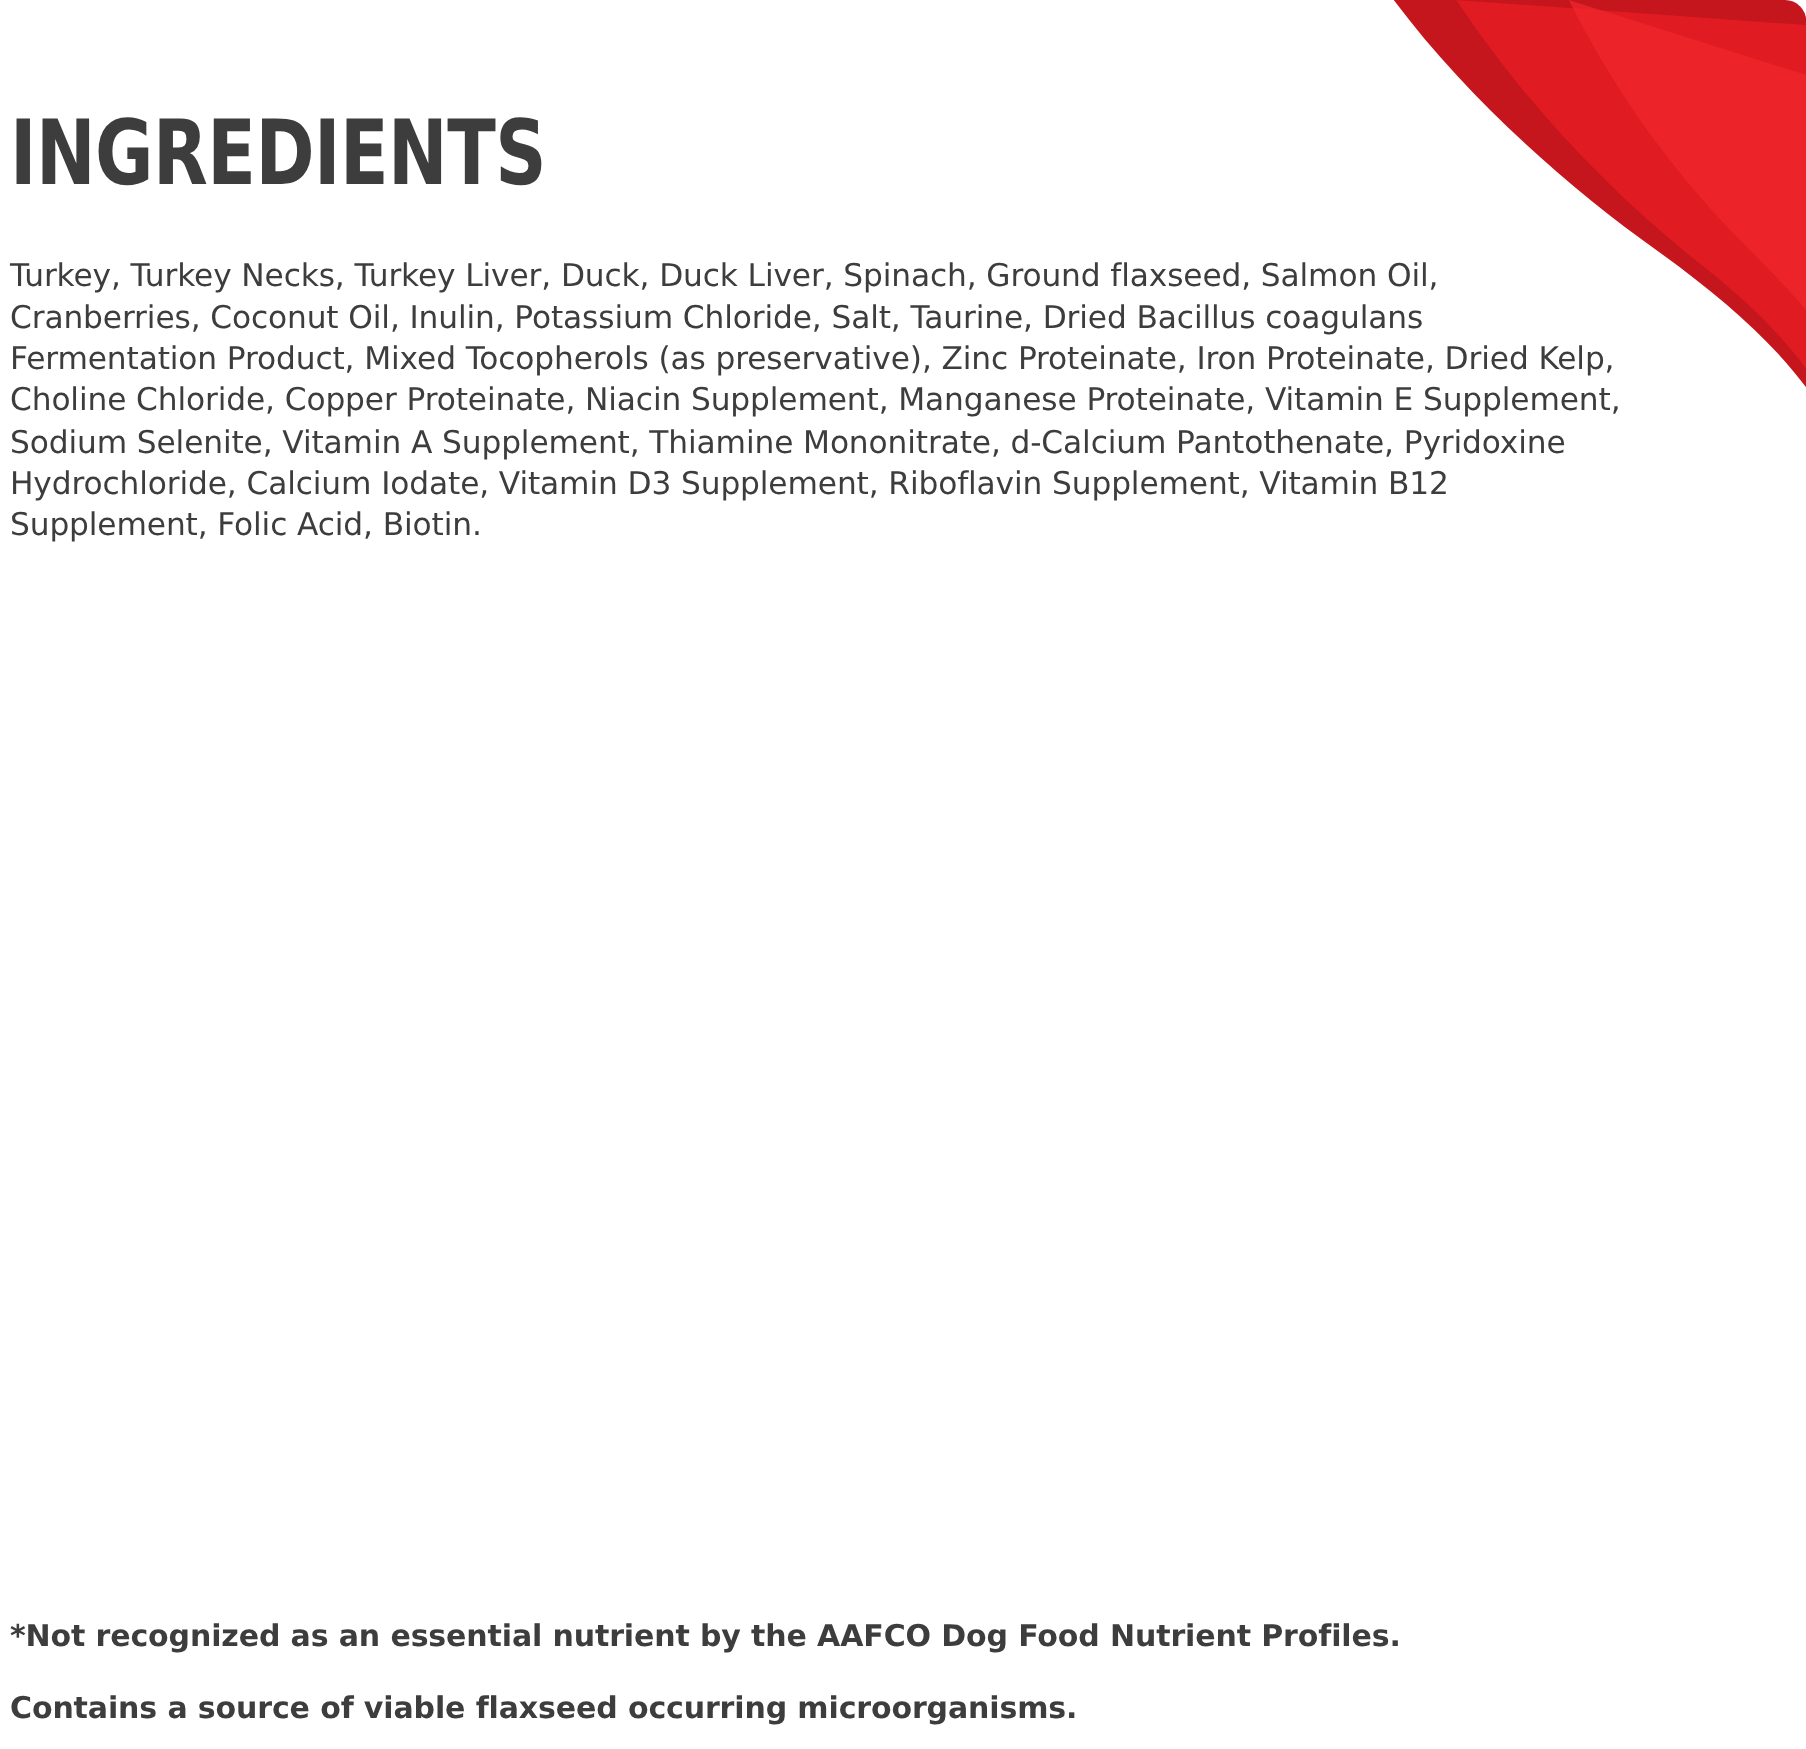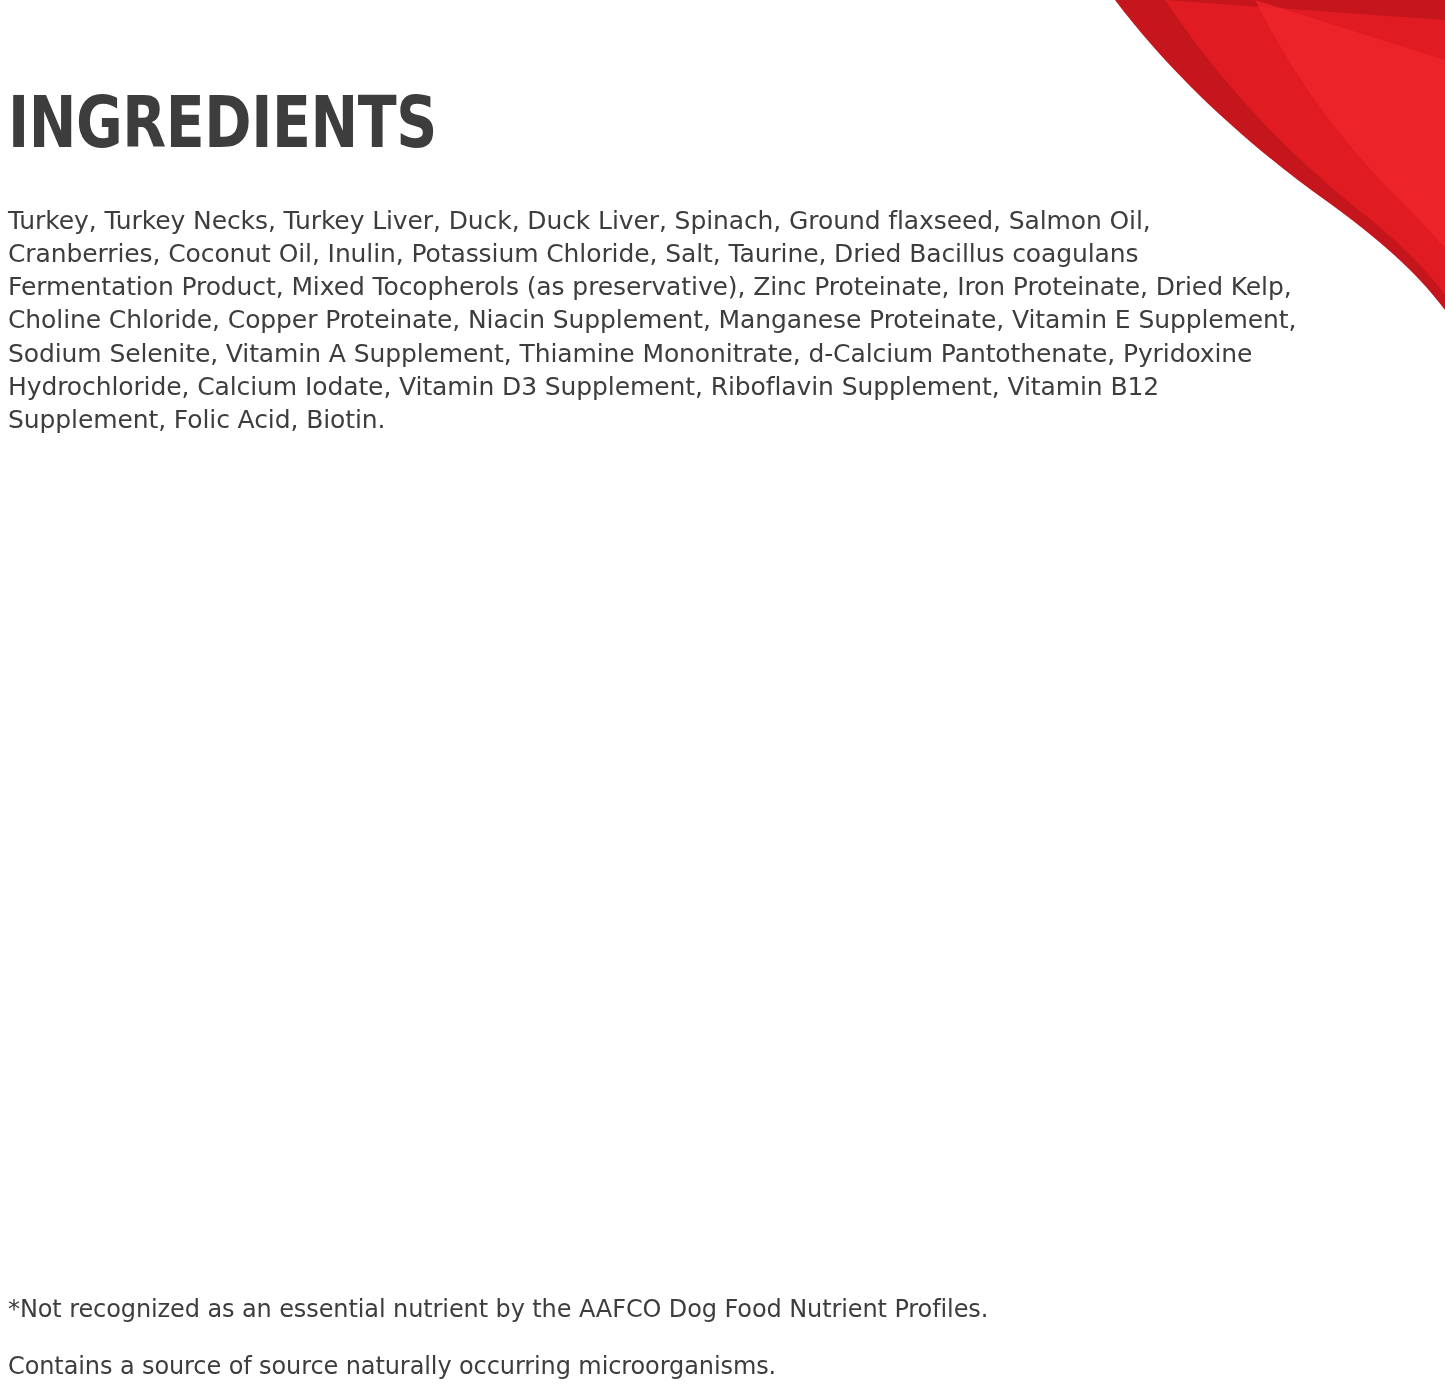--- a/index.html
+++ b/index.html
@@ -15,20 +15,21 @@
     overflow: hidden;
     position: relative;
   }
 
   .page {
     position: relative;
     width: 1445px;
     height: 1399px;
     box-sizing: border-box;
     overflow: hidden;
+    border-radius: 17px;
   }
 
   
   .corner-swoosh {
     position: absolute;
     top: 0;
     right: 0;
     width: 420px;
     height: 380px;
     pointer-events: none;
@@ -76,20 +77,21 @@
     top: 1292px;
     width: 1300px;
   }
 
   .footnote {
     font-size: 24px;
     line-height: 1.45;
     color: #3d3d3d;
     margin: 0 0 22px 0;
     letter-spacing: -0.1px;
+    font-weight: bold;
   }
   .footnote:last-child { margin-bottom: 0; }
 </style>
 </head>
 <body>
 
 <div class="page">
 
   <svg class="corner-swoosh" viewBox="0 0 420 380" preserveAspectRatio="none">
     <path d="M 420 0 L 90 0 C 150 80 230 150 300 200 C 350 236 390 270 420 310 Z" fill="#c4161c"></path>
@@ -102,16 +104,16 @@
     <div class="ingredients-block">
       <h1 class="section-title">INGREDIENTS</h1>
       <p class="body-text">Turkey, Turkey Necks, Turkey Liver, Duck, Duck Liver, Spinach, Ground flaxseed, Salmon Oil, Cranberries, Coconut Oil, Inulin, Potassium Chloride, Salt, Taurine, Dried Bacillus coagulans Fermentation Product, Mixed Tocopherols (as preservative), Zinc Proteinate, Iron Proteinate, Dried Kelp, Choline Chloride, Copper Proteinate, Niacin Supplement, Manganese Proteinate, Vitamin E Supplement, Sodium Selenite, Vitamin A Supplement, Thiamine Mononitrate, d-Calcium Pantothenate, Pyridoxine Hydrochloride, Calcium Iodate, Vitamin D3 Supplement, Riboflavin Supplement, Vitamin B12 Supplement, Folic Acid, Biotin.</p>
     </div>
 
 
   </div>
 
   <div class="footnotes">
     <p class="footnote">*Not recognized as an essential nutrient by the AAFCO Dog Food Nutrient Profiles.</p>
-    <p class="footnote">Contains a source of source naturally occurring microorganisms.</p>
+    <p class="footnote">Contains a source of viable flaxseed occurring microorganisms.</p>
   </div>
 
 </div>
 
 </body></html>

